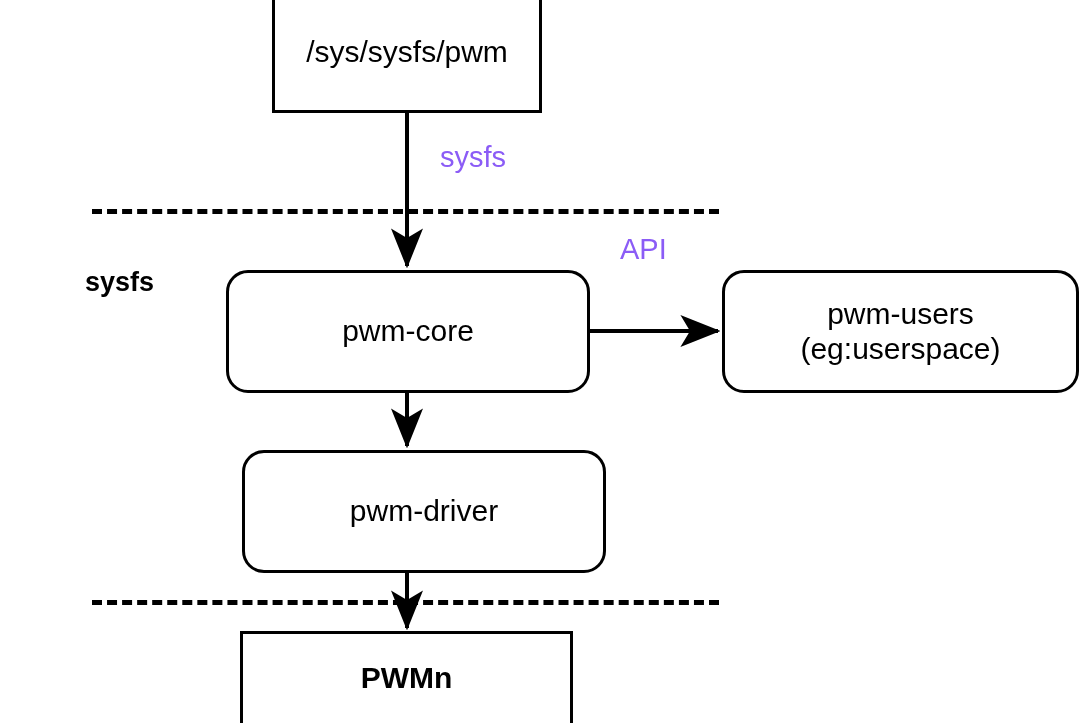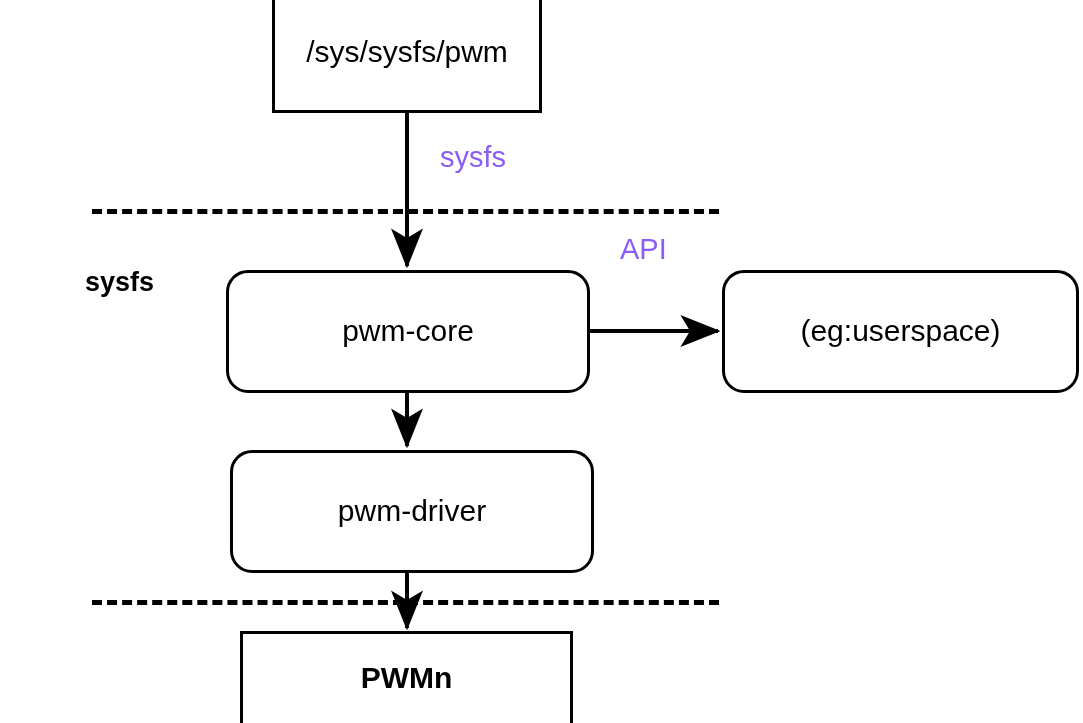--- a/index.html
+++ b/index.html
@@ -53,21 +53,21 @@
     left: 272px; top: -8px; width: 270px; height: 121px;
   }
   #node-pwm-core {
     left: 226px; top: 270px; width: 364px; height: 123px; border-radius: 22px;
   }
   #node-pwm-users {
     left: 722px; top: 270px; width: 357px; height: 123px;
     flex-direction: column;
   }
   #node-pwm-driver {
-    left: 230px; top: 450px; width: 364px; height: 123px;
+    left: 242px; top: 450px; width: 364px; height: 123px;
   }
   #node-pwmn {
     left: 240px; top: 631px; width: 333px; height: 95px;
     font-weight: bold;
   }
 
   .node-line { display: block; }
 
   
   .separator {
@@ -143,20 +143,21 @@
 
   <div class="node" id="node-sysfs-path">
     <span class="node-line">/sys/sysfs/pwm</span>
   </div>
 
   <div class="node rounded" id="node-pwm-core">
     <span class="node-line">pwm-core</span>
   </div>
 
   <div class="node rounded" id="node-pwm-users">
+    <span class="node-line">pwm-users</span>
     <span class="node-line">(eg:userspace)</span>
   </div>
 
   <div class="node rounded" id="node-pwm-driver">
     <span class="node-line">pwm-driver</span>
   </div>
 
   <div class="node" id="node-pwmn">
     <span class="node-line">PWMn</span>
   </div>

